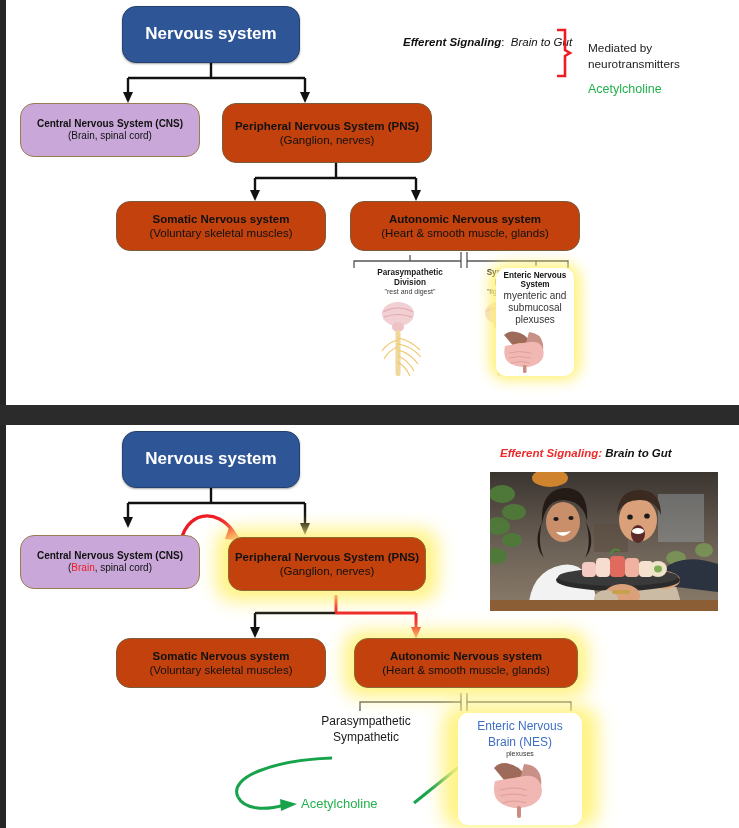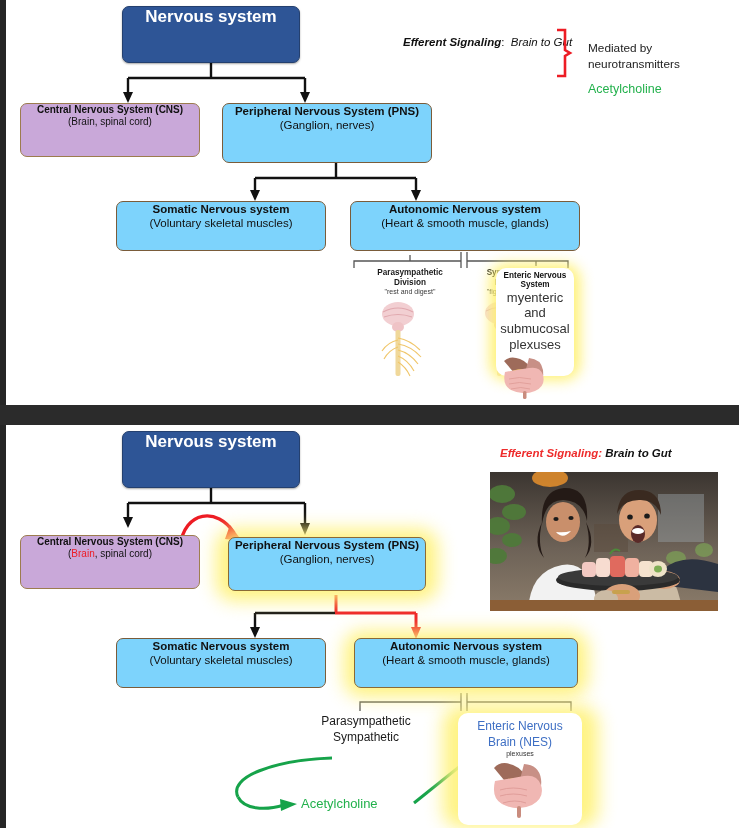--- a/index.html
+++ b/index.html
@@ -15,43 +15,43 @@
   #panel-top    { left: 6px; top: 0px;   width: 733px; height: 405px; }
   #panel-bottom { left: 6px; top: 425px; width: 733px; height: 403px; }
 
   .divider-band { position: absolute; left: 0; top: 405px; width: 739px; height: 20px; background: #2b2b2b; }
   .left-edge    { position: absolute; left: 0; top: 0; width: 6px; height: 828px; background: #262626; }
 
   
   .box {
     position: absolute;
     display: flex; flex-direction: column;
-    align-items: center; 
+    align-items: center; justify-content: center;
     text-align: center;
-    border-radius: 7px;
+    border-radius: 14px;
     line-height: 1.22;
   }
   .box .ttl { font-weight: bold; }
   .box .sub { font-weight: normal; }
 
   .box-root {
     background: #2E5596;
     color: #ffffff;
     font-size: 17px; font-weight: bold;
     border: 1px solid #24406f;
     box-shadow: 0 1px 2px rgba(0,0,0,.35);
   }
   .box-purple {
     background: #C9A8D9;
     color: #111;
     border: 1.4px solid #9c7c4e;
     font-size: 10px;
   }
   .box-blue {
-    background: #7dd3fc;
+    background: #c2410c;
     color: #111;
     border: 1.4px solid #7a5c3a;
     font-size: 11.5px;
   }
   .glow {
     position: absolute;
     border-radius: 18px;
     background: #FFF27A;
     filter: blur(9px);
     opacity: .95;
@@ -71,21 +71,21 @@
   .ens-card {
     position: absolute;
     background: #ffffff;
     border-radius: 10px;
   }
   .ens-glow {
     position: absolute; border-radius: 16px;
     background: #FFF06B; filter: blur(7px); opacity: .95;
   }
   .ens-title-top { font-size: 8.2px; font-weight: bold; color: #111; line-height: 1.15; text-align: center; }
-  .ens-sub-top { font-size: 13px; color: #333; line-height: 1.2; text-align: center; }
+  .ens-sub-top { font-size: 10px; color: #333; line-height: 1.2; text-align: center; }
 
   .ens-title-bot { font-size: 12px; color: #3E6FC4; line-height: 1.3; text-align: center; white-space: nowrap;}
   .ens-plex-bot { font-size: 7px; color: #333; text-align: center; }
 
   
   .photo { position: absolute; overflow: hidden; background:#2a2a2a; }
   .photo svg { display: block; }
 
   .para-stim { position: absolute; font-size: 12px; color: #1a1a1a; text-align: center; line-height: 1.3; }
   .ach-bot { position: absolute; font-size: 13px; color: #22B14C; white-space: nowrap; }

